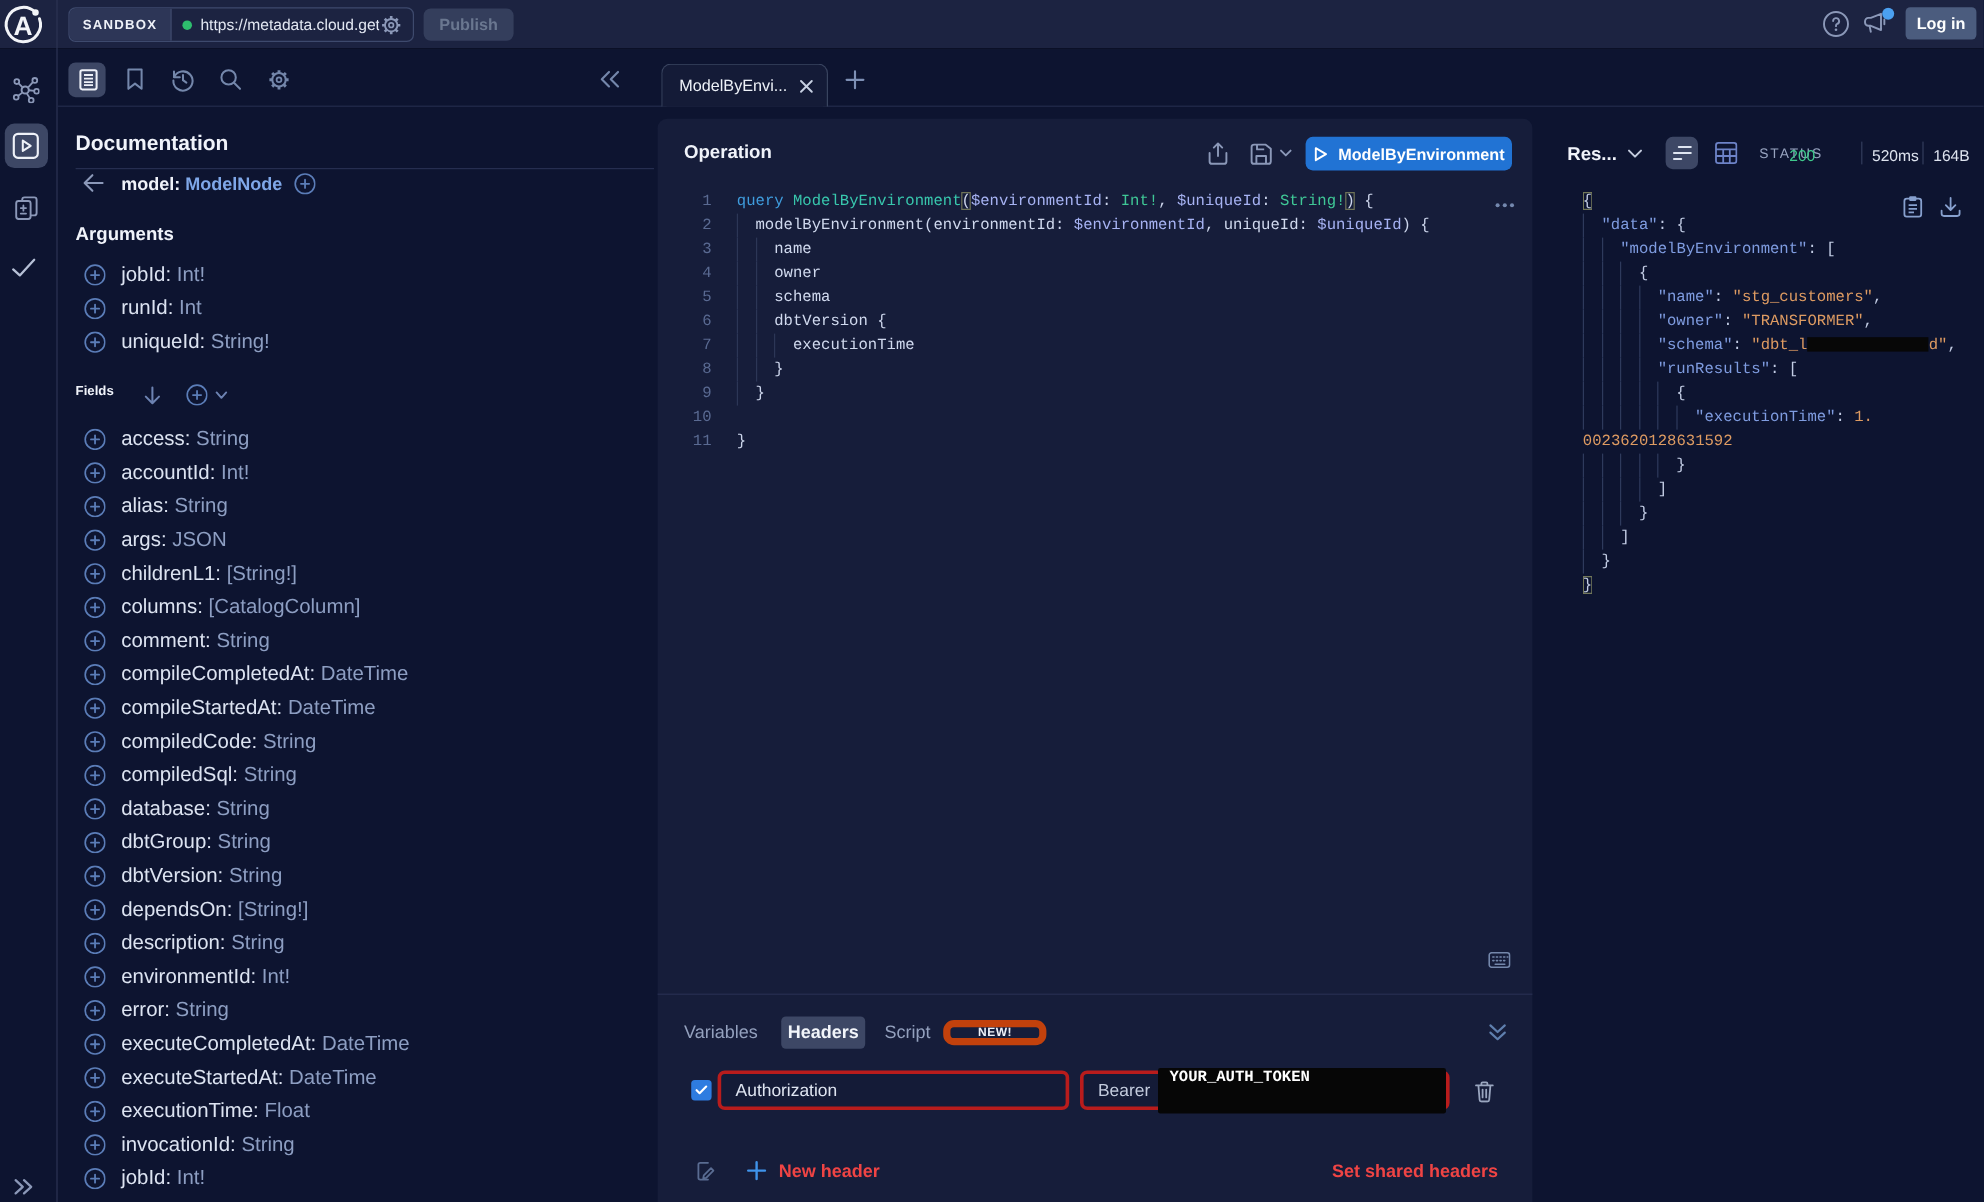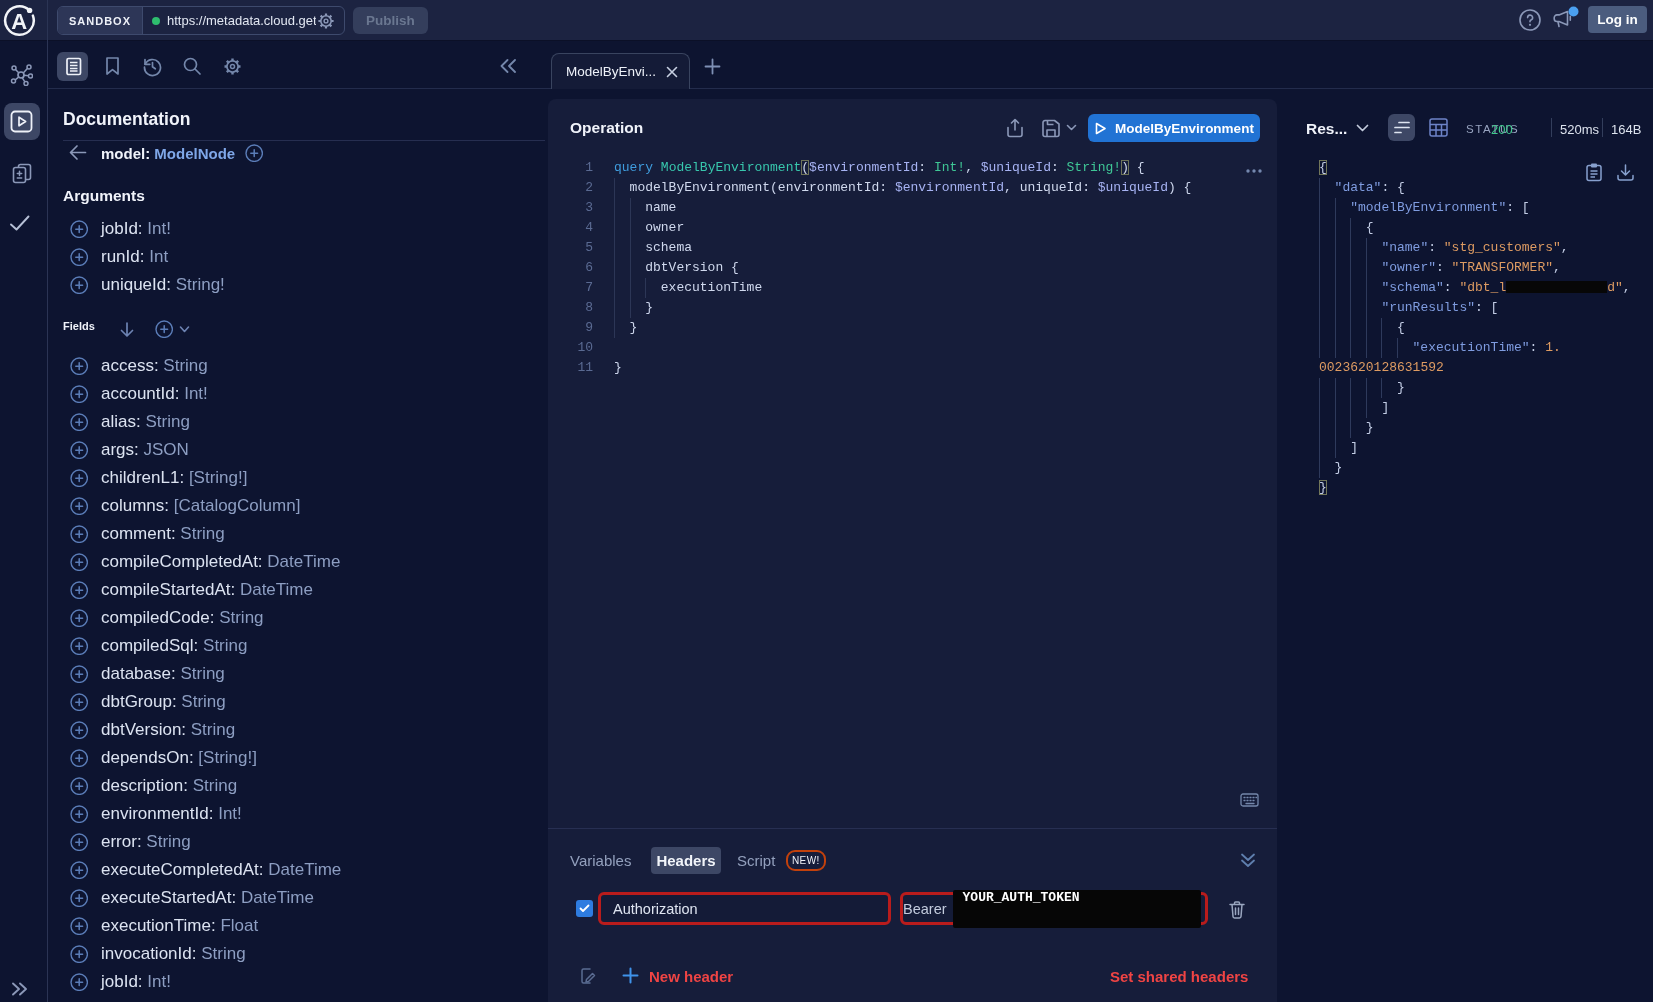--- a/index.html
+++ b/index.html
@@ -30,21 +30,21 @@
 #carddiv{position:absolute;left:548px;top:828px;width:729px;height:1px;background:#272f52}
 #runbtn{position:absolute;left:1088px;top:114px;width:172px;height:28px;background:#2173d4;border-radius:6px;display:flex;align-items:center;justify-content:center;color:#fff;font-weight:bold;font-size:13.5px}
 .cl{position:absolute;left:560px;height:20px;white-space:pre;font-family:"Liberation Mono",monospace;font-size:13px;line-height:20px;color:#ccd5eb}
 .ln{display:inline-block;width:33px;text-align:right;color:#5a6a92;margin-right:21px}
 .g{display:inline-block;width:15.6px;height:20px;vertical-align:top;border-left:1px solid #2c3656}
 .kw{color:#3f9cdd}.opn{color:#38c7ad}.vr{color:#a7b3f3}.ty{color:#3fc796}.fd{color:#d0d9ee}
 .bx{box-shadow:inset 0 0 0 1px #6e7358}
 
 .htab{color:#93a0bd;font-size:15px;position:absolute}
 #htabactive{position:absolute;left:651px;top:847px;width:70px;height:27px;background:#3d4765;border-radius:4px;color:#f2f5fa;font-weight:bold;font-size:15px;display:flex;align-items:center;justify-content:center}
-#newbadge{position:absolute;left:786px;top:850px;height:21px;border:2px solid #c2410c;border-radius:9px;color:#eef1f8;font-weight:normal;font-size:10px;letter-spacing:.4px;display:flex;align-items:center;padding:0 4px}
+#newbadge{position:absolute;left:786px;top:850px;height:21px;border:6px solid #c2410c;border-radius:9px;color:#eef1f8;font-weight:bold;font-size:10px;letter-spacing:.4px;display:flex;align-items:center;padding:0 23px}
 #cbx{position:absolute;left:576px;top:900px;width:17px;height:17px;background:#2e7ce0;border-radius:3px;display:flex;align-items:center;justify-content:center}
 .hinput{position:absolute;top:892px;height:33px;border:3px solid #b91c1c;border-radius:6px;background:#141b37;display:flex;align-items:center}
 #tokenbox{background:#060606;border-radius:2px;height:38px;display:flex;padding:0 10px;margin-left:6px}
 .bluelink{position:absolute;color:#ef4444;font-weight:bold;font-size:15px}
 
 .rh{position:absolute;font-size:13px}
 .jl{position:absolute;left:1319px;height:20px;white-space:pre;font-family:"Liberation Mono",monospace;font-size:13px;line-height:20px;color:#c3cde5}
 .jg{display:inline-block;width:15.6px;height:20px;vertical-align:top;border-left:1px solid #2e3a5c}
 .jk{color:#7f9ce0}.jv{color:#de9b62}
 .jbx{box-shadow:inset 0 0 0 1px #72775a}
@@ -336,21 +336,21 @@
 <div id="newbadge">NEW!</div>
 <svg class="abs" style="left:1240px;top:852px" width="16" height="17" viewBox="0 0 16 17" fill="none">
     <path d="M2 2.5 8 8 14 2.5M2 8.5 8 14 14 8.5" stroke="#5f7fae" stroke-width="1.8" stroke-linecap="round" stroke-linejoin="round"></path>
   </svg>
 <div id="cbx">
     <svg width="11" height="9" viewBox="0 0 11 9" fill="none">
       <path d="M1.5 4.5 4 7 9.5 1.5" stroke="#fff" stroke-width="1.8" stroke-linecap="round" stroke-linejoin="round"></path>
     </svg>
   </div>
 <div class="hinput" style="left:598px;width:293px;padding-left:12px;color:#dfe5f1;font-size:14.5px">Authorization</div>
-<div class="hinput" style="left:900px;width:308px;padding-left:0">
+<div class="hinput" style="left:900px;width:308px;padding-left:12px">
     <span style="color:#c3cbdd;font-size:14.5px">Bearer</span>
     <div id="tokenbox" style="width:248px">
       <span class="mono" style="color:#fff;font-weight:bold;font-size:13px">YOUR_AUTH_TOKEN</span>
     </div>
   </div>
 <svg class="abs" style="left:1228px;top:900px" width="18" height="19" viewBox="0 0 18 19" fill="none">
     <path d="M2 4.5h14M6.5 4.5V3a1 1 0 0 1 1-1h3a1 1 0 0 1 1 1v1.5M4 4.5l1 12a1.5 1.5 0 0 0 1.5 1.4h5a1.5 1.5 0 0 0 1.5-1.4l1-12" stroke="#9aa6bf" stroke-width="1.5" stroke-linecap="round" stroke-linejoin="round"></path>
     <path d="M7.5 8v6.5M10.5 8v6.5" stroke="#9aa6bf" stroke-width="1.5" stroke-linecap="round"></path>
   </svg>
 <svg class="abs" style="left:579px;top:967px" width="18" height="18" viewBox="0 0 18 18" fill="none">

